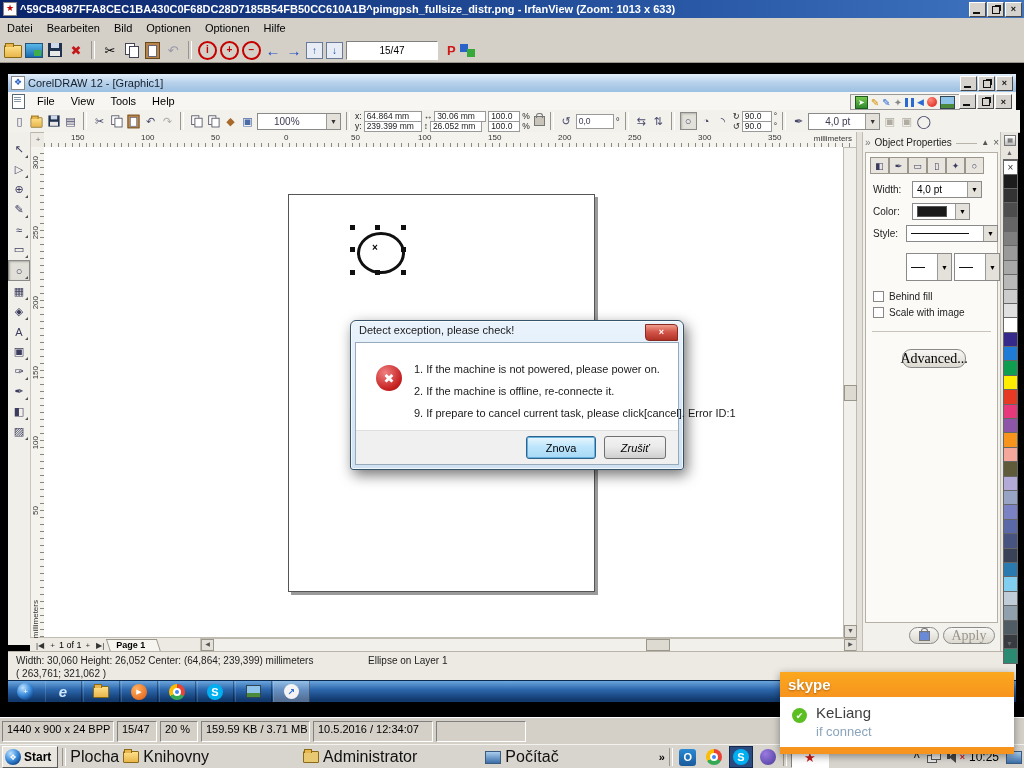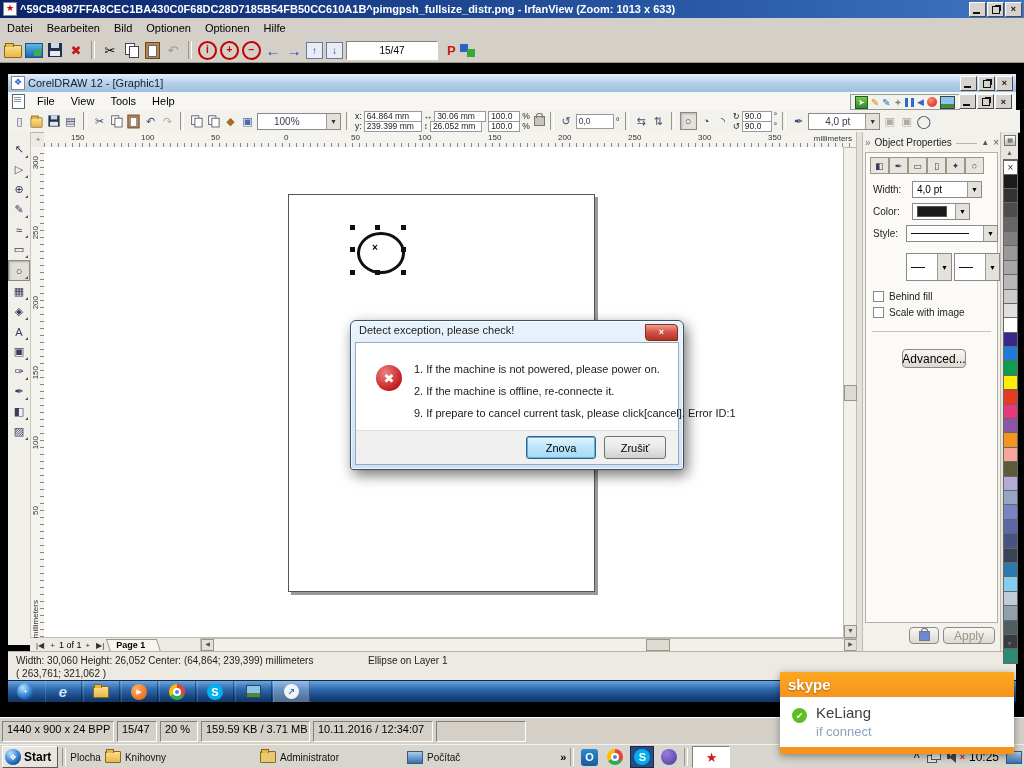--- a/index.html
+++ b/index.html
@@ -113,21 +113,21 @@
   #dock-head{position:absolute;left:2px;top:2px;right:2px;height:16px;display:flex;align-items:center;gap:4px;color:#222;}
   #dock-head .ln{flex:1;border-top:1px solid #b8b4aa;margin-top:2px;}
   #dock-panel{position:absolute;left:2px;top:20px;right:3px;bottom:28px;background:#fbfaf7;border:1px solid #b4b0a6;}
   .dtab{width:17px;height:15px;border:1px solid #9a968c;background:#e8e5de;display:inline-flex;align-items:center;justify-content:center;font-size:9px;color:#3a3a5e;}
   .dlabel{position:absolute;left:7px;font-size:10px;color:#222;}
   .dcombo{position:absolute;height:15px;background:#fff;border:1px solid #8a8a8a;font-size:10px;display:flex;align-items:center;padding-left:4px;}
   .dcombo .dd{margin-left:auto;width:13px;align-self:stretch;background:#e4e1da;border-left:1px solid #9a9a9a;font-size:7px;display:flex;align-items:center;justify-content:center;}
   .cline{height:1px;background:#111;flex:0 0 auto;}
   .chk{position:absolute;left:7px;display:flex;align-items:center;gap:5px;color:#222;}
   .chk::before{content:"";width:9px;height:9px;background:#fff;border:1px solid #888;}
-  .dbtn{position:absolute;height:17px;background:linear-gradient(#f8f7f4,#dcd9d0);border:1px solid #8a8a8a;border-radius:4px;font-size:12px;display:flex;align-items:center;justify-content:center;}
+  .dbtn{position:absolute;height:17px;background:linear-gradient(#f8f7f4,#dcd9d0);border:1px solid #8a8a8a;border-radius:9px;font-size:14px;display:flex;align-items:center;justify-content:center;font-family:Liberation Serif, serif;}
   
   #palette{left:1000px;top:132px;width:17px;height:519px;background:#e8e5de;border-left:1px solid #c0bcb2;}
   #palette .hdr{position:absolute;left:3px;top:3px;width:10px;height:9px;border:1px solid #777;background:linear-gradient(#fff,#bbb);font-size:6px;line-height:8px;text-align:center;color:#555;}
   .parr{position:absolute;left:5px;font-size:7px;color:#666;}
   #swatches{position:absolute;left:2px;top:28px;display:flex;flex-direction:column;}
   .sw{width:13px;height:13.4px;border:1px solid #666;margin-top:-1px;}
   #sw-none{position:absolute;left:2px;top:28px;width:13px;height:13.4px;border:1px solid #666;background:#fff;color:#333;font-size:10px;line-height:13px;text-align:center;z-index:3;}
   
   #imgbar{left:8px;top:680px;width:1008px;height:21px;background:linear-gradient(#6ba6dd,#2d68ae 40%,#123a6e 90%);border-top:1px solid #0a2a52;gap:1px;z-index:2;}
   .ibtn{width:36px;height:21px;display:flex;align-items:center;justify-content:center;border-right:1px solid rgba(0,0,0,.35);box-shadow:inset 1px 0 0 rgba(255,255,255,.15);}
@@ -142,21 +142,21 @@
   #iv-status{left:0;top:717px;width:1024px;height:27px;background:#d4d0c8;border-top:1px solid #fff;z-index:10;padding-left:2px;gap:3px;}
   #iv-status .cell{height:17px;border:1px solid;border-color:#808080 #fff #fff #808080;padding:1px 4px;font-size:11px;white-space:nowrap;overflow:hidden;}
   #iv-status .cell:nth-child(1){width:102px}#iv-status .cell:nth-child(2){width:30px}
   #iv-status .cell:nth-child(3){width:28px}#iv-status .cell:nth-child(4){width:99px}
   #iv-status .cell:nth-child(5){width:110px}#iv-status .cell:nth-child(6){width:80px}
   
   #osbar{left:0;top:744px;width:1024px;height:24px;background:#d8d5ce;border-top:1px solid #f4f2ee;z-index:20;gap:4px;padding-left:2px;}
   #startbtn{height:20px;padding:0 6px 0 2px;background:#e8e5de;border:1px solid;border-color:#fff #5a5a5a #5a5a5a #fff;display:flex;align-items:center;gap:3px;font-weight:bold;font-size:12px;}
   #startbtn .orb{margin:0;width:16px;height:16px;}
   .tsep{width:2px;height:18px;border-left:1px solid #9a968e;border-right:1px solid #fff;}
-  .tlabel{font-size:10px;color:#111;display:flex;align-items:center;gap:4px;}
+  .tlabel{font-size:16px;color:#111;display:flex;align-items:center;gap:4px;}
   .ql{width:22px;height:20px;display:flex;align-items:center;justify-content:center;}
   .ql.on{background:#2a4a80;border:1px solid #122a50;}
   .taskbtn{width:36px;height:20px;background:#fff;border:1px solid;border-color:#808080 #fff #fff #808080;display:flex;align-items:center;justify-content:center;}
   #tray{margin-left:auto;display:flex;align-items:center;gap:7px;padding-right:4px;}
   .tray-net{width:13px;height:11px;position:relative;}
   .tray-net::before,.tray-net::after{content:"";position:absolute;width:8px;height:6px;background:#e8e8e8;border:1px solid #555;}
   .tray-net::before{left:0;top:3px;} .tray-net::after{left:4px;top:0;}
   .tray-vol{width:15px;height:12px;position:relative;}
   .tray-vol::before{content:"";position:absolute;left:0;top:3px;width:3px;height:5px;background:#444;}
   .tray-vol::after{content:"";position:absolute;left:2px;top:0;border:6px solid transparent;border-right:7px solid #444;border-left:none;}
@@ -169,21 +169,21 @@
   #dlg-close{position:absolute;right:5px;top:3px;width:31px;height:15px;border:1px solid #8a2a20;border-radius:0 4px 0 4px;
     background:linear-gradient(#f0a090,#d4564a 45%,#b03226);color:#fff;font-size:9px;font-weight:bold;text-align:center;line-height:14px;}
   #dlg-inner{position:absolute;left:4px;right:4px;top:21px;bottom:4px;background:#fff;border:1px solid #96aabb;}
   #dlg-foot{position:absolute;left:0;right:0;bottom:0;height:33px;background:#f0f0f0;border-top:1px solid #dfdfdf;display:flex;align-items:center;justify-content:flex-end;gap:8px;padding-right:12px;}
   #dlg-err{position:absolute;left:20px;top:22px;width:26px;height:26px;border-radius:50%;background:radial-gradient(circle at 35% 30%,#f08080,#c41e1e 70%,#8a1010);
     color:#fff;font-size:13px;font-weight:bold;display:flex;align-items:center;justify-content:center;}
   #dlg-lines{position:absolute;left:58px;top:20px;right:8px;font-size:11px;color:#1a1a1a;}
   #dlg-lines div{margin-bottom:10px;white-space:nowrap;}
   .dlgbtn{height:21px;font-size:11px;display:flex;align-items:center;justify-content:center;border-radius:3px;}
   #btn-retry{width:68px;background:linear-gradient(#eaf6fd,#bee6fd 45%,#a7d9f5);border:1px solid #2c628b;box-shadow:0 0 0 1px #66b0e0 inset;}
-  #btn-cancel{width:60px;background:linear-gradient(#f2f2f2,#ebebeb 45%,#cfcfcf);border:1px solid #707070;}
+  #btn-cancel{width:60px;background:linear-gradient(#f2f2f2,#ebebeb 45%,#cfcfcf);border:1px solid #707070;font-style:italic;}
   
   #skype{left:780px;top:672px;width:234px;height:82px;background:#fff;box-shadow:0 2px 8px rgba(0,0,0,.4);z-index:40;}
   #skype-head{position:absolute;left:0;right:0;top:0;height:25px;background:linear-gradient(#fba81f,#f7941e);color:#fff;
     font-weight:bold;font-size:15px;padding-left:8px;display:flex;align-items:center;text-shadow:0 1px 2px rgba(120,60,0,.6);}
   #skype-foot{position:absolute;left:0;right:0;bottom:0;height:7px;background:#f7941e;}
   #skype-check{position:absolute;left:12px;top:36px;width:15px;height:15px;border-radius:50%;background:#5bbf21;color:#fff;font-size:9px;display:flex;align-items:center;justify-content:center;}
   #skype-name{position:absolute;left:36px;top:32px;font-size:15px;color:#404040;}
   #skype-msg{position:absolute;left:36px;top:52px;font-size:13px;color:#8aa4bc;}
 </style>
 </head>
@@ -573,21 +573,21 @@
         <span class="cir" style="width:15px;height:15px;background:#f4f4f4;color:#2a6ad0;font-size:9px;">↗</span>
       </span>
   </div>
 
   <div id="iv-status" class="abs flex">
 
   <span class="cell">1440 x 900 x 24 BPP</span>
       <span class="cell">15/47</span>
       <span class="cell">20 %</span>
       <span class="cell">159.59 KB / 3.71 MB</span>
-      <span class="cell">10.11.2016 / 12:34:07</span>
+      <span class="cell">10.5.2016 / 12:34:07</span>
       <span class="cell"></span>
     </div>
 
   <div id="osbar" class="abs flex">
     <span id="startbtn">
       <span class="orb">❖</span>
       <span>Start</span>
     </span>
     <span class="tsep"></span>
     <span class="tlabel">Plocha</span>

